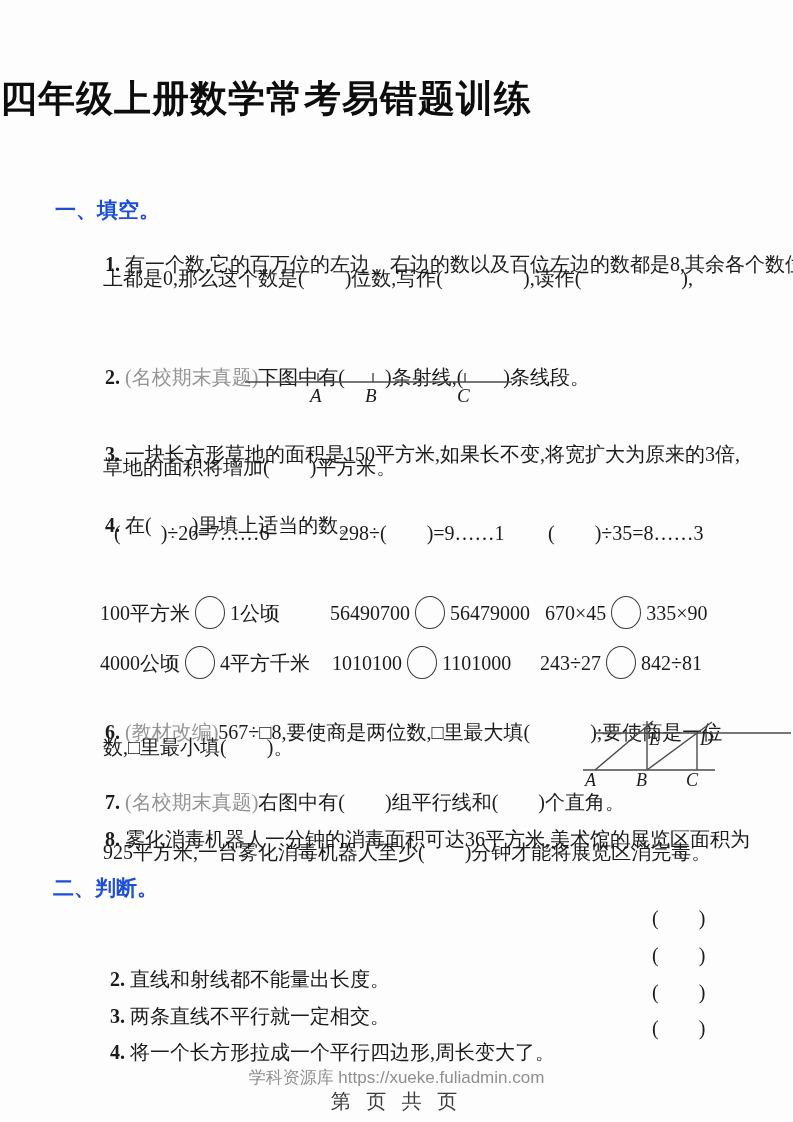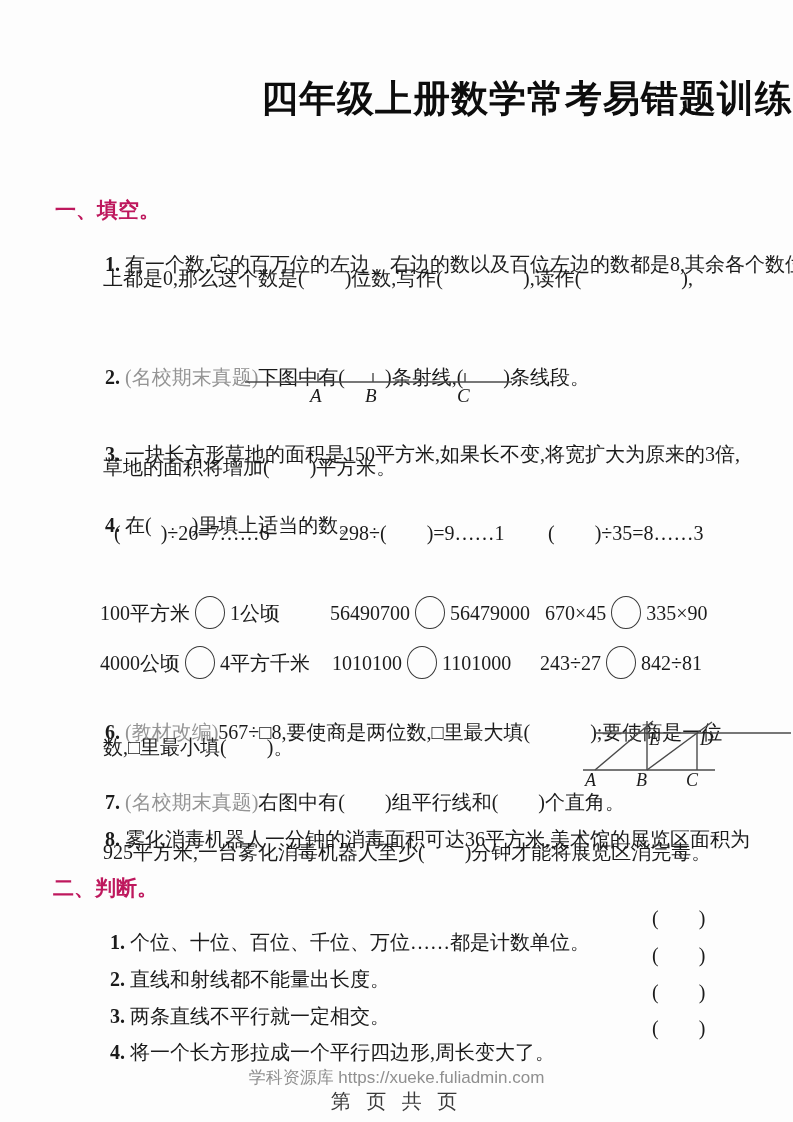--- a/index.html
+++ b/index.html
@@ -4,27 +4,27 @@
 <style>
   html,body{margin:0;padding:0;background:#e8e8e8;}
   .page{
     position:relative;width:793px;height:1122px;background:#fdfdfd;
     font-family:"Liberation Serif","DejaVu Serif",serif;color:#1b1b1b;
     overflow:hidden;margin:0 auto;
   }
   .abs{position:absolute;white-space:pre;}
   .t20{font-size:20px;line-height:24px;}
   .title{
-    left:0;right:0;top:74px;text-align:right;
+    left:0;right:0;top:74px;text-align:left;
     font-family:"Liberation Sans","DejaVu Sans",sans-serif;
     font-weight:bold;font-size:37px;letter-spacing:1px;color:#0d0d0d;
   }
   .heading{
     font-family:Liberation Sans, sans-serif;
-    font-weight:bold;font-size:21px;color:#be185d;
+    font-weight:bold;font-size:21px;color:#1d4ed8;
   }
   .qnum{font-weight:bold;margin-right:5px;}
   .tag{color:#949494;}
   .circ{
     display:inline-block;width:28px;height:31px;border:1.5px solid #3a3a3a;
     border-radius:50%;vertical-align:-9px;margin:0 5px;background:transparent;
   }
   .ital{font-style:italic;font-size:19px;line-height:20px;}
   .figlabel{font-style:italic;font-size:18px;line-height:20px;}
   svg{position:absolute;overflow:visible;}
@@ -110,23 +110,20 @@
   <span class="abs figlabel" style="left:649px;top:729px">E</span>
   <span class="abs figlabel" style="left:700px;top:729px">D</span>
 
   <div class="abs t20" style="left:85px;top:803px">
     <b class="qnum">8.</b><span>雾化消毒机器人一分钟的消毒面积可达36平方米,美术馆的展览区面积为</span>
   </div>
   <div class="abs t20" style="left:103px;top:840px">925平方米,一台雾化消毒机器人至少(　　)分钟才能将展览区消完毒。</div>
 
   <div class="abs heading" style="left:53px;top:874px">二、判断。</div>
 
-  <div class="abs t20" style="left:90px;top:906px">
-    <b class="qnum">1.</b><span>个位、十位、百位、千位、万位……都是计数单位。</span>
-  </div>
   <div class="abs t20" style="left:652px;top:906px">(　　)</div>
 
   <div class="abs t20" style="left:90px;top:943px">
     <b class="qnum">2.</b><span>直线和射线都不能量出长度。</span>
   </div>
   <div class="abs t20" style="left:652px;top:943px">(　　)</div>
 
   <div class="abs t20" style="left:90px;top:980px">
     <b class="qnum">3.</b><span>两条直线不平行就一定相交。</span>
   </div>

